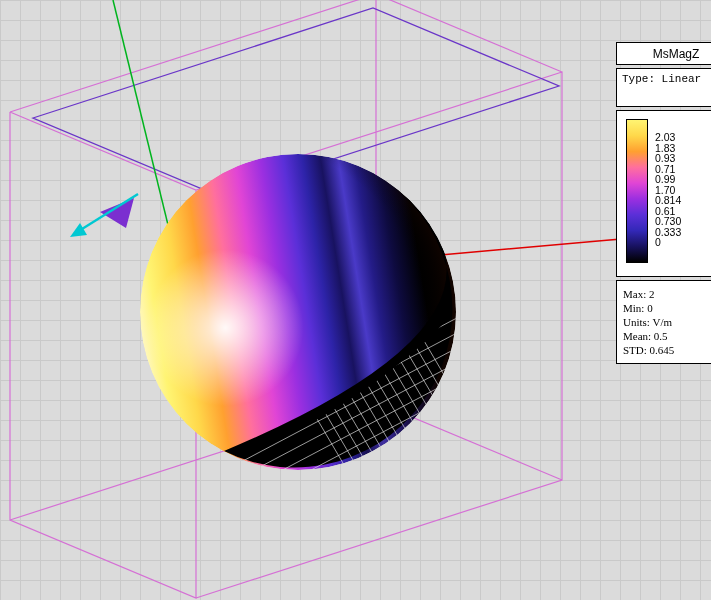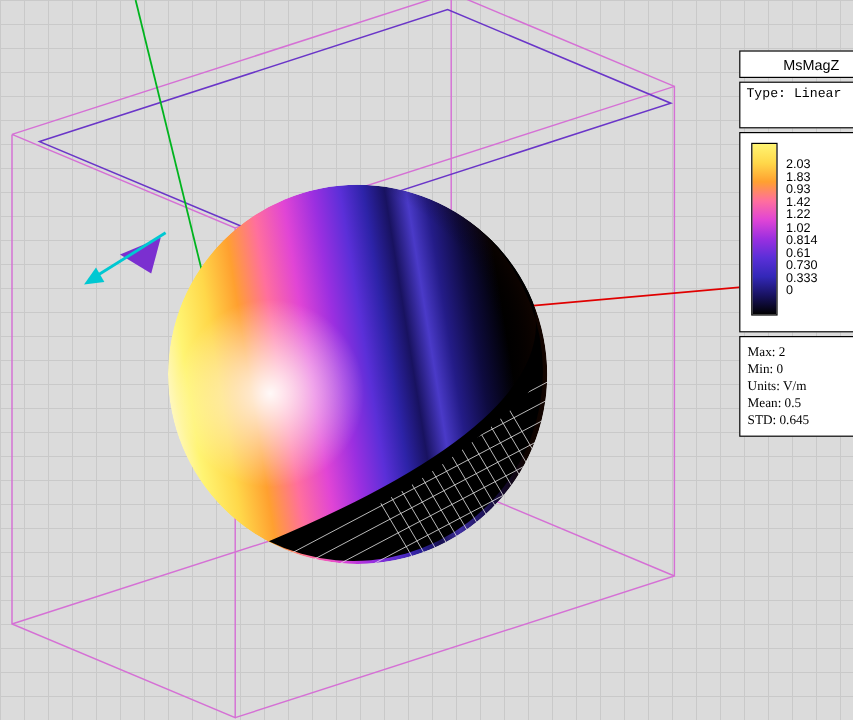--- a/index.html
+++ b/index.html
@@ -120,23 +120,23 @@
 
   <div class="legend">
     <div class="legend-box legend-title">MsMagZ</div>
     <div class="legend-box legend-type">Type: Linear</div>
     <div class="legend-box legend-scale">
       <div class="colorbar" id="colorbar" style="background: linear-gradient(rgb(255, 244, 114) 0%, rgb(255, 216, 74) 11.1%, rgb(255, 160, 48) 22.2%, rgb(255, 111, 157) 33.3%, rgb(225, 69, 213) 44.4%, rgb(155, 47, 224) 55.6%, rgb(91, 47, 216) 66.7%, rgb(51, 40, 184) 77.8%, rgb(24, 18, 96) 88.9%, rgb(0, 0, 0) 100%);"></div>
       <div class="ticks">
         <span>2.03</span>
         <span>1.83</span>
         <span>0.93</span>
-        <span>1.42</span>
-        <span>1.22</span>
-        <span>1.02</span>
+        <span>0.71</span>
+        <span>0.99</span>
+        <span>1.70</span>
         <span>0.814</span>
         <span>0.61</span>
         <span>0.730</span>
         <span>0.333</span>
         <span>0</span>
       </div>
     </div>
     <div class="legend-box legend-stats">
       <div>Max: 2</div>
       <div>Min: 0</div>

